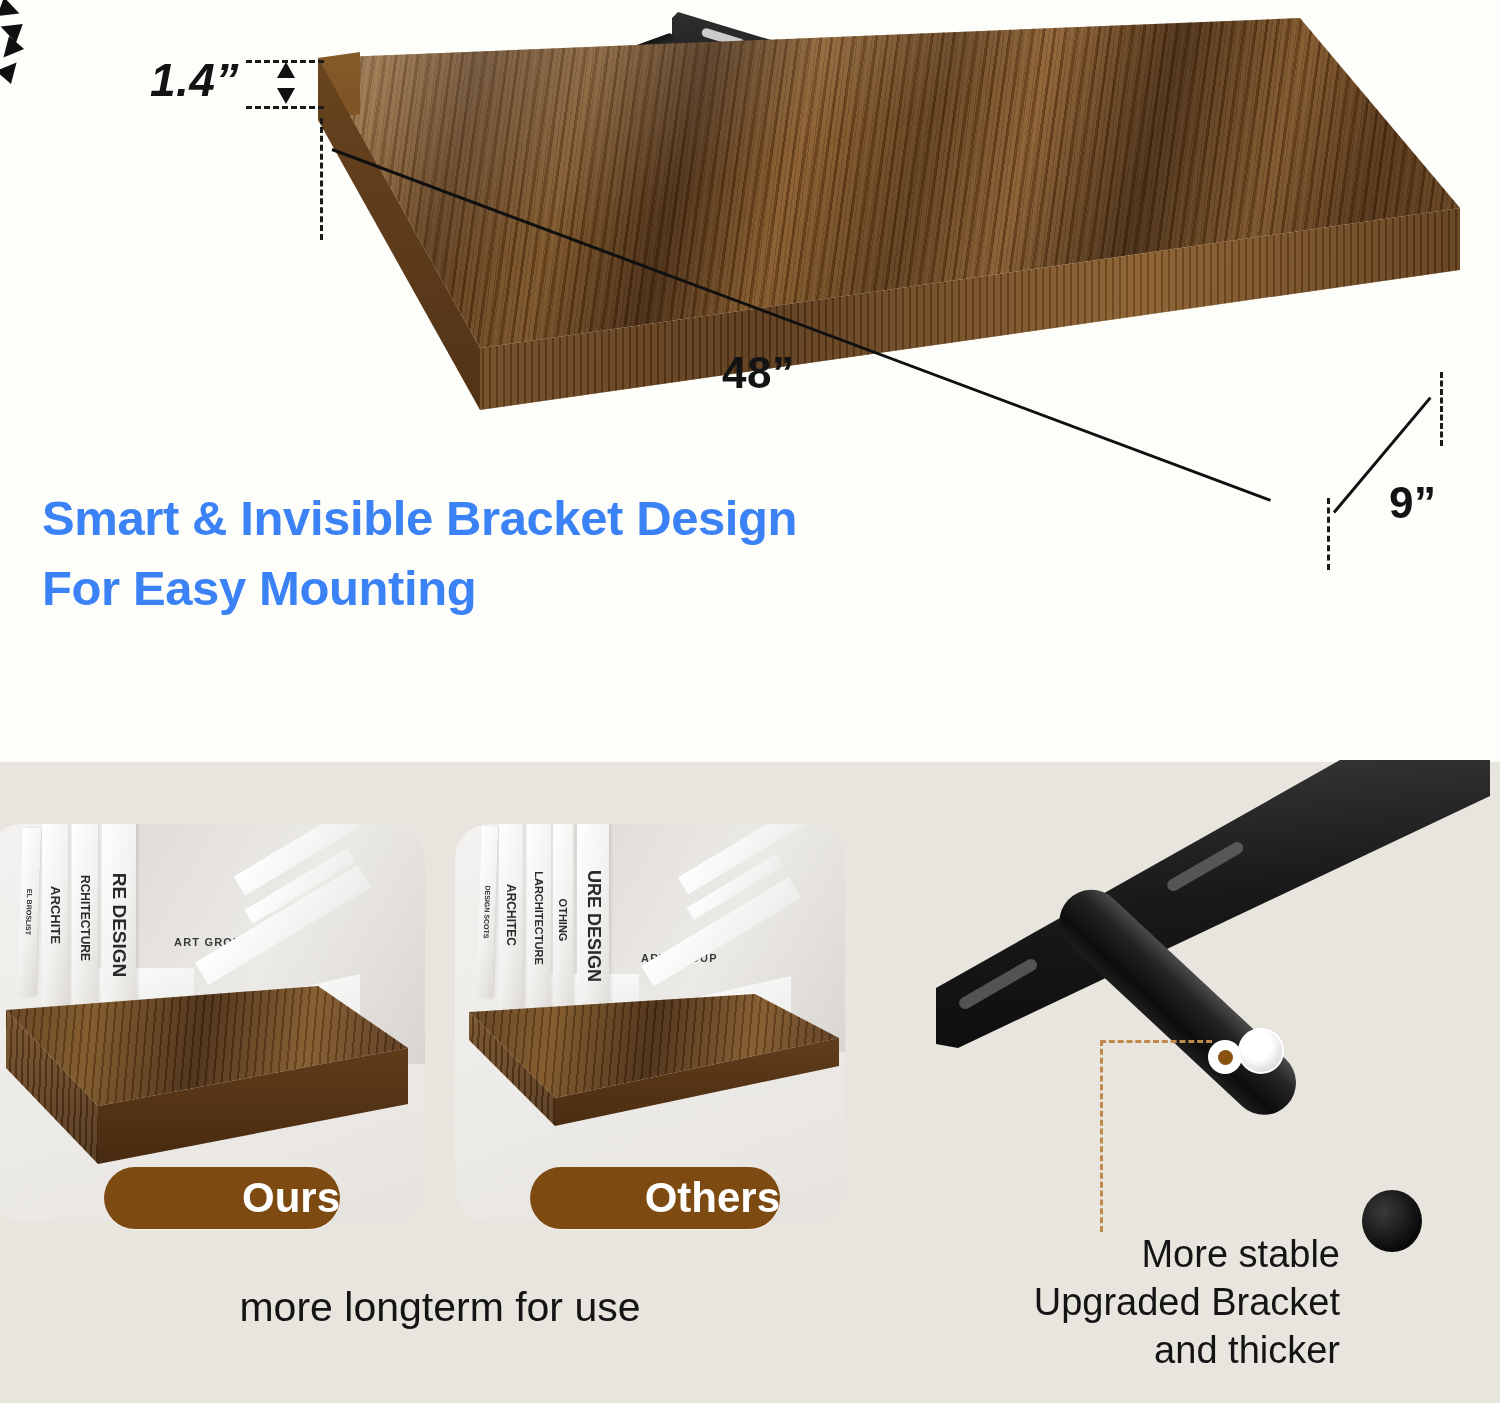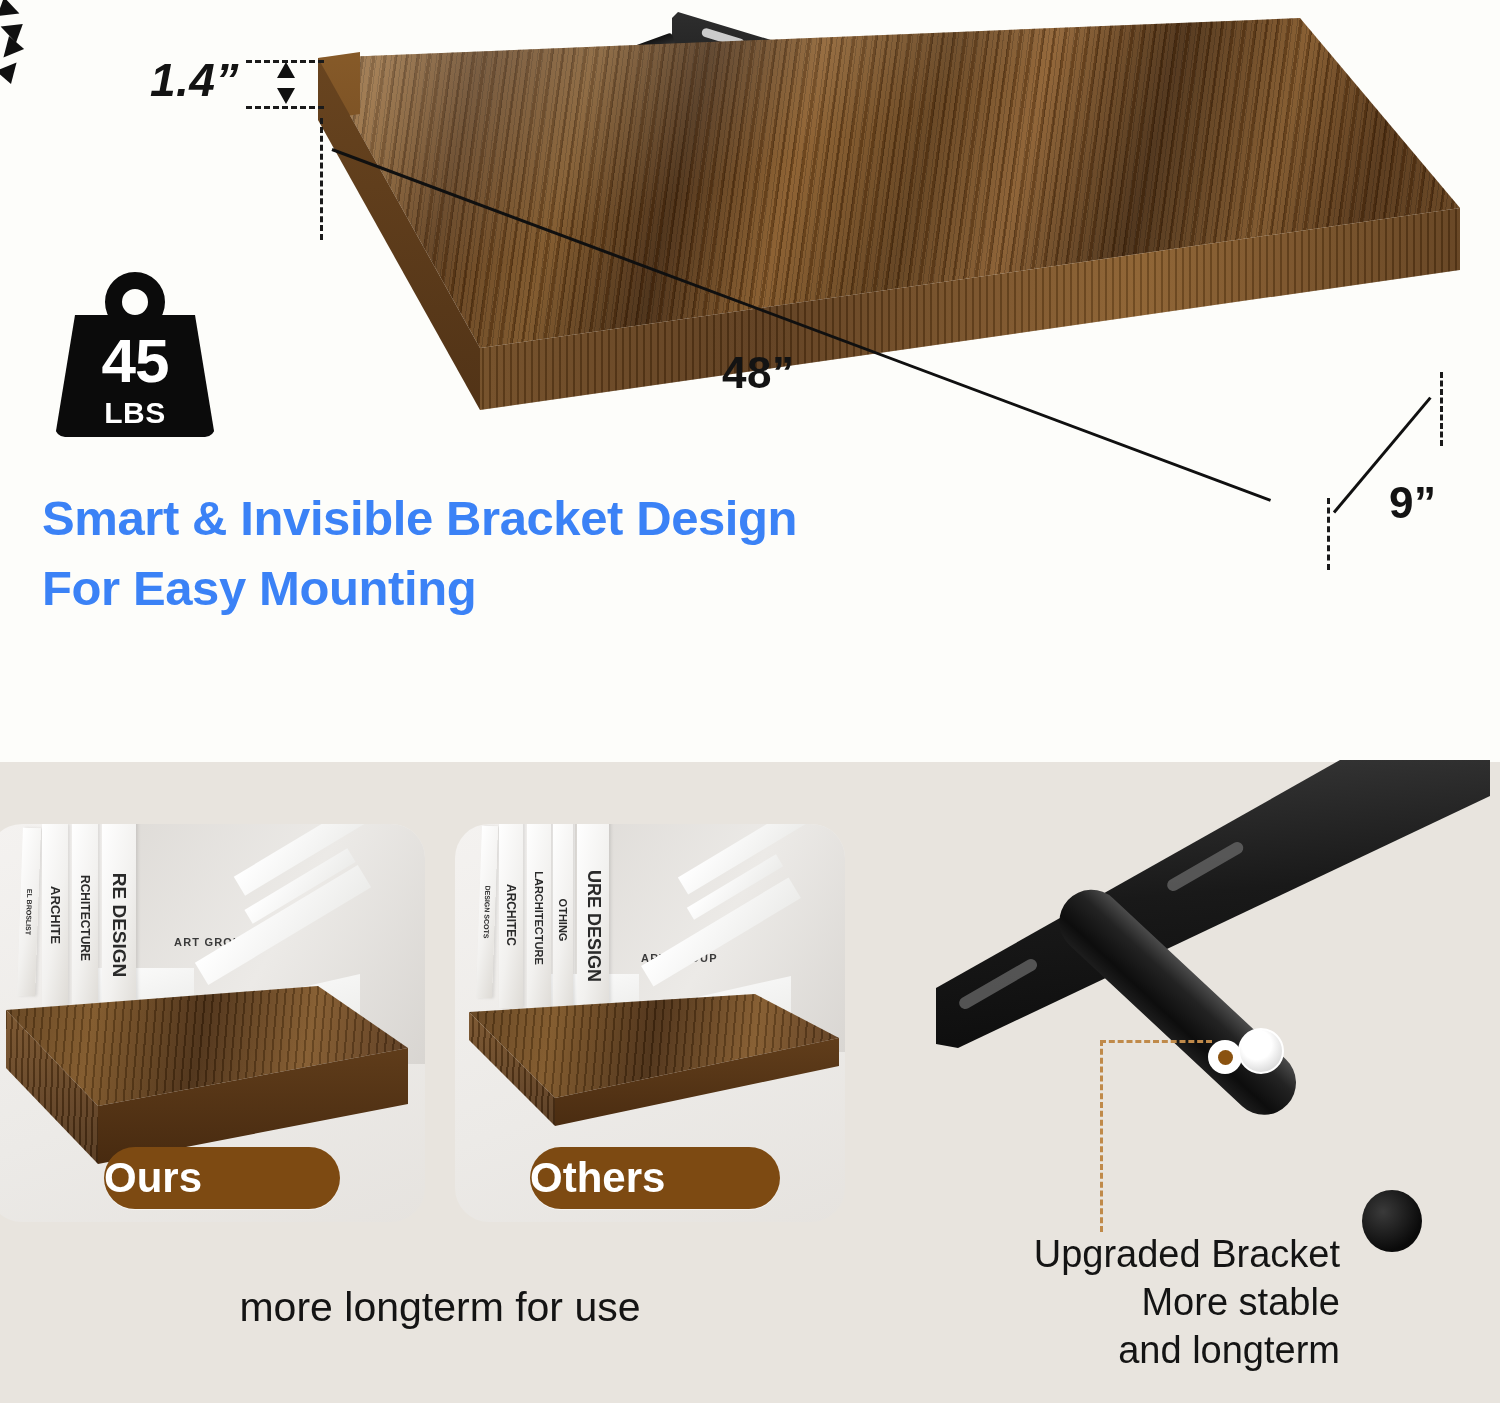--- a/index.html
+++ b/index.html
@@ -316,23 +316,24 @@
   .stair {
     position: absolute;
     background: linear-gradient(160deg, #ffffff 0%, #ececea 100%);
   }
 
   
   .pill {
     position: absolute;
     border-radius: 999px;
     color: #ffffff;
-    text-align: left;
+    text-align: right;
     font-weight: 700;
     box-shadow: 0 1px 0 rgba(255,255,255,0.55);
+    margin-top: 20px;
   }
   .pill-ours   { left: 104px; top: 1147px; width: 236px; height: 62px; line-height: 62px; font-size: 42px; }
   .pill-others { left: 530px; top: 1147px; width: 250px; height: 62px; line-height: 62px; font-size: 42px; }
 
   .caption-left {
     position: absolute;
     left: 30px;
     top: 1278px;
     width: 820px;
     text-align: center;
@@ -471,26 +472,20 @@
       <div class="dim-label lbl-width">48”</div>
 
       <div class="dash-v" style="left:1440px; top:372px; height:74px;"></div>
       <div class="dash-v" style="left:1327px; top:498px; height:72px;"></div>
       <div class="solid-line" style="left:1334px; top:511px; width:150px; transform:rotate(-50deg);"></div>
       <div class="arrow-tri" style="left:1424px; top:393px; transform:rotate(-49deg);"></div>
       <div class="arrow-tri" style="left:1320px; top:508px; transform:rotate(131deg);"></div>
       <div class="dim-label lbl-depth">9”</div>
     </div>
 
-    <div class="weight-badge">
-      <div class="wb-ring"></div>
-      <div class="wb-body"></div>
-      <div class="wb-num">45</div>
-      <div class="wb-unit">LBS</div>
-    </div>
 
     <div class="headline">
       <div>Smart &amp; Invisible Bracket Design</div>
       <div>For Easy Mounting</div>
     </div>
   </div>
 
   <div class="panel-bottom"></div>
 
   <div class="compare-card card-ours" style="top:824px;">
@@ -571,18 +566,18 @@
   </div>
   <div class="bk-washer-brown">
       <i></i>
     </div>
   <div class="bk-washer-white"></div>
 
   <div class="callout-h" style="left:1100px; top:1040px; width:112px;"></div>
   <div class="callout-v" style="left:1100px; top:1040px; height:192px;"></div>
 
   <div class="caption-right">
+    <div>More stable</div>
     <div>Upgraded Bracket</div>
-    <div>More stable</div>
-    <div>and longterm</div>
+    <div>and thicker</div>
   </div>
 
 </div>
 
 </body></html>

